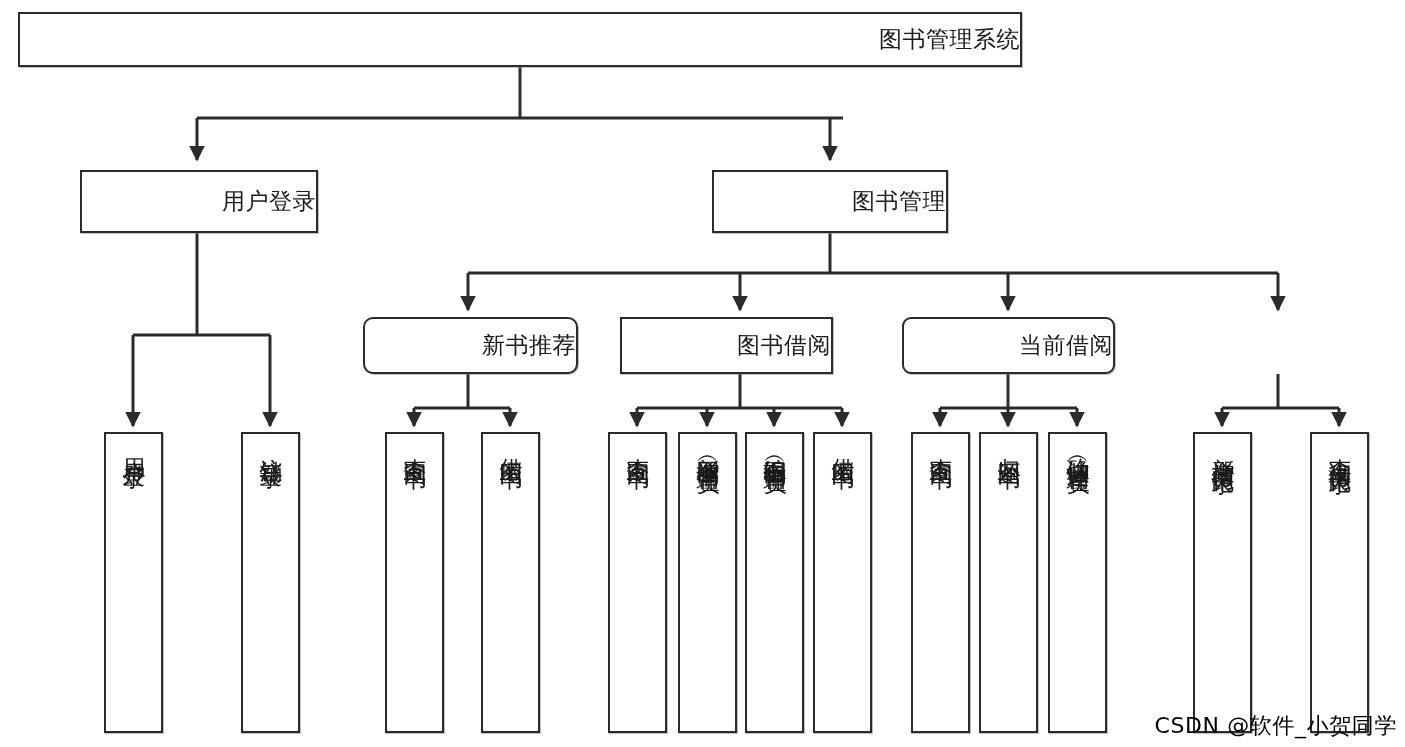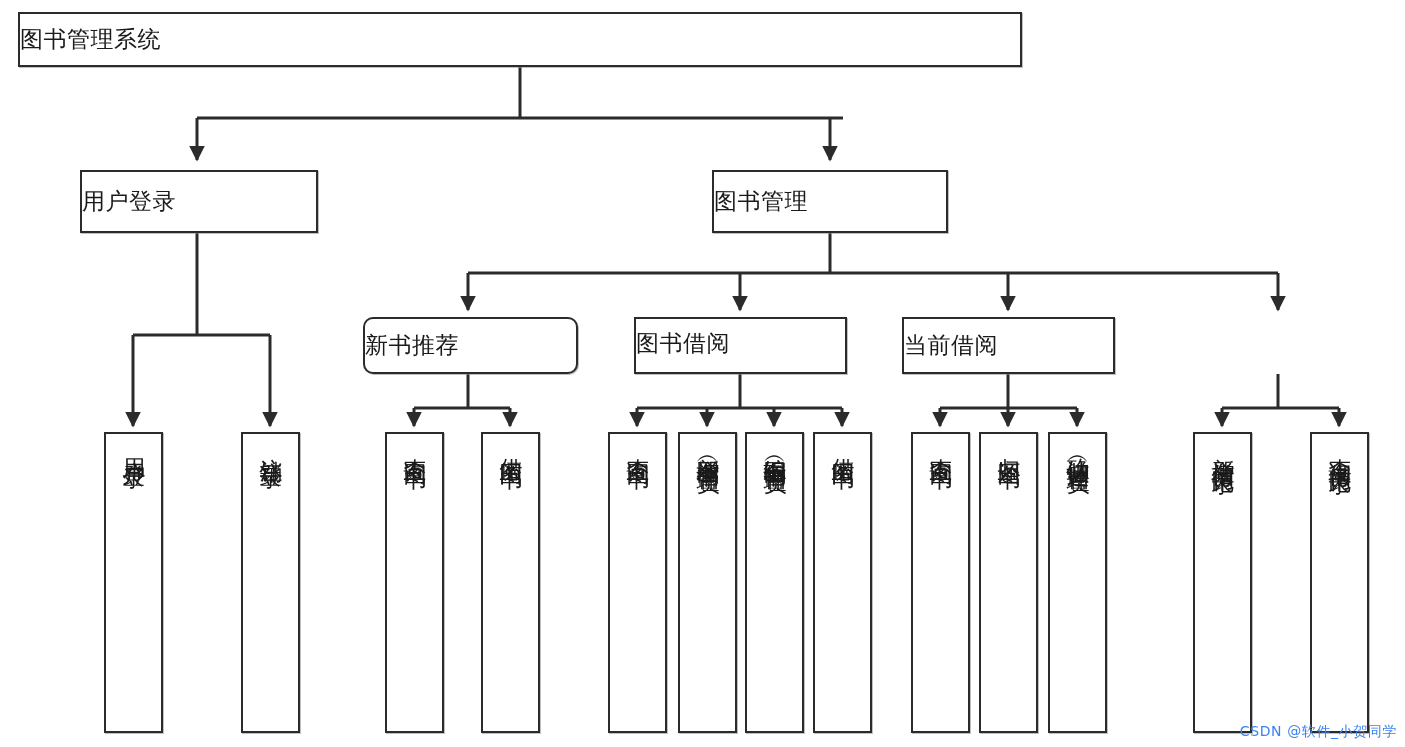--- a/index.html
+++ b/index.html
@@ -26,21 +26,21 @@
     height: 747px;
     pointer-events: none;
   }
   .node {
     position: absolute;
     box-sizing: border-box;
     border: 2.5px solid #2b2b2b;
     background: #ffffff;
     display: flex;
     align-items: center;
-    justify-content: flex-start;
+    justify-content: flex-end;
     color: #1a1a1a;
     box-shadow: 1px 1px 0 rgba(140,140,140,0.55);
   }
   .node .label {
     display: block;
     text-align: center;
     line-height: 1.12;
     letter-spacing: 0.5px;
   }
   .node.horizontal .label {
@@ -62,22 +62,22 @@
     letter-spacing: 3px;
     white-space: nowrap;
   }
   .node.vertical.tall-text .label {
     letter-spacing: 2px;
   }
   .watermark {
     position: absolute;
     right: 8px;
     bottom: 6px;
-    font-size: 14px;
-    color: #3b82f6;
+    font-size: 22px;
+    color: #000000;
     letter-spacing: 0.6px;
     white-space: nowrap;
     user-select: none;
   }
 </style>
 </head>
 <body>
 
 <div id="diagram">
 
@@ -140,25 +140,25 @@
   </div>
 
   <div class="node horizontal" style="left:712px; top:170px; width:236px; height:63px;">
     <span class="label">图书管理</span>
   </div>
 
   <div class="node horizontal" style="left:363px; top:317px; width:215px; height:57px;border-radius:10px;">
     <span class="label">新书推荐</span>
   </div>
 
-  <div class="node horizontal" style="left:634px; top:317px; width:213px; height:57px;font-family:Liberation Mono, monospace;">
+  <div class="node horizontal" style="left:620px; top:317px; width:213px; height:57px;">
     <span class="label">图书借阅</span>
   </div>
 
-  <div class="node horizontal" style="left:902px; top:317px; width:213px; height:57px;">
+  <div class="node horizontal" style="left:902px; top:317px; width:213px; height:57px;border-radius:9px;">
     <span class="label">当前借阅</span>
   </div>
 
 
   <div class="node vertical" style="left:104px; top:432px; width:59px; height:301px;">
     <span class="label">用户登录</span>
   </div>
 
   <div class="node vertical" style="left:241px; top:432px; width:59px; height:301px;">
     <span class="label">注销登录</span>

